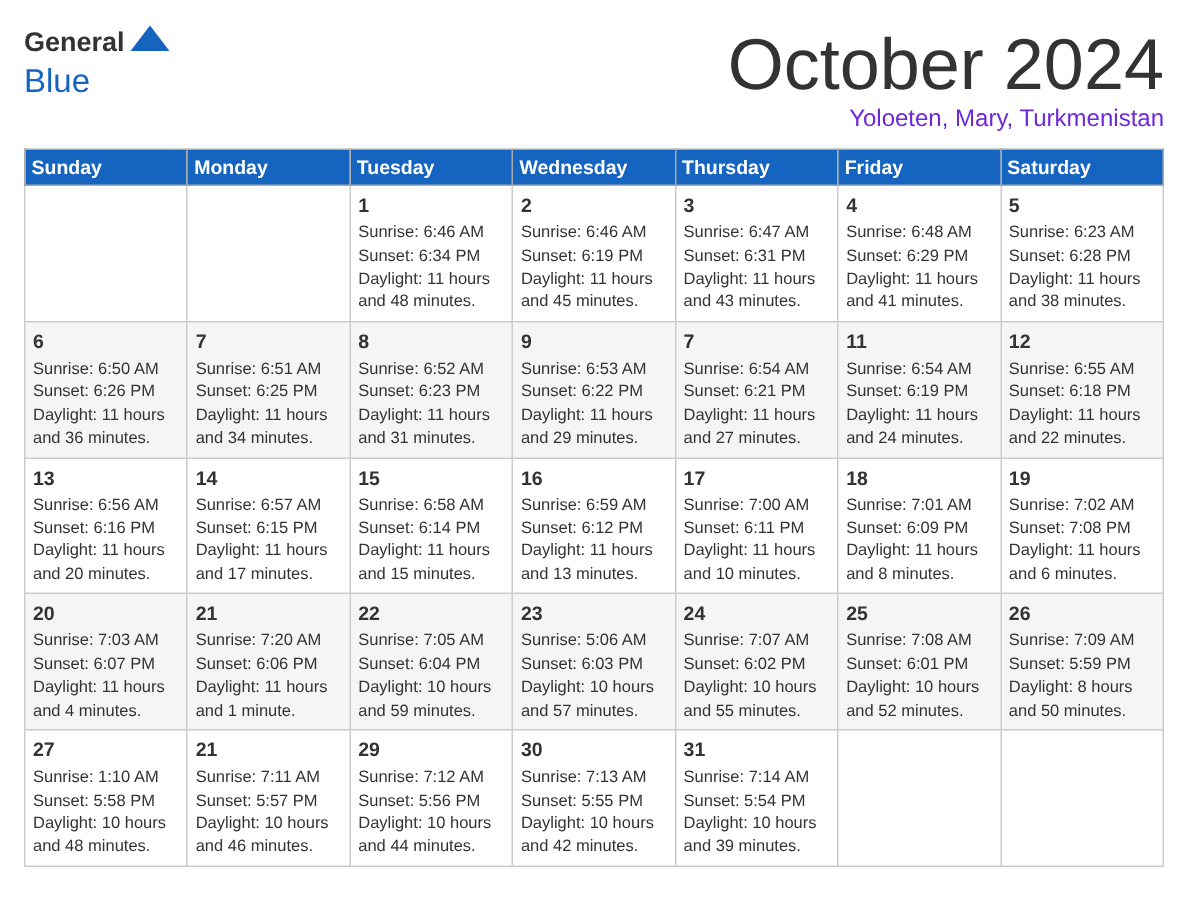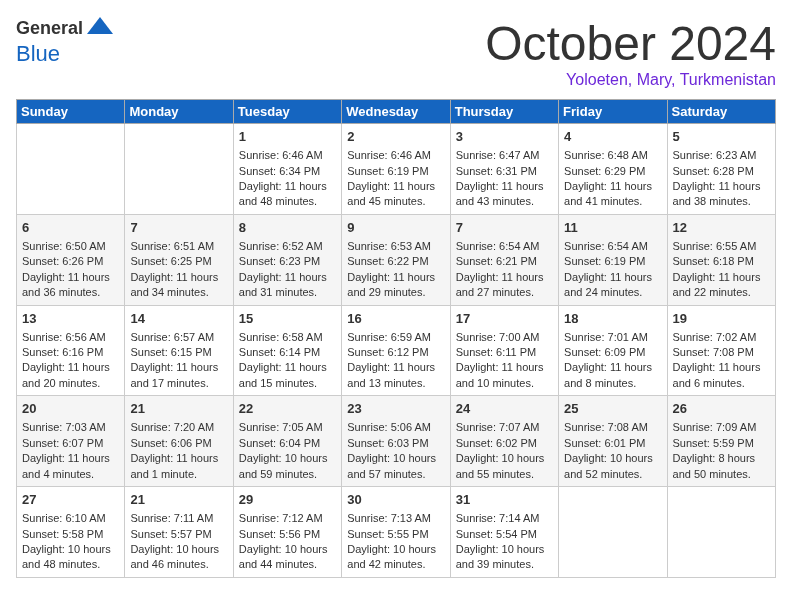--- a/index.html
+++ b/index.html
@@ -274,21 +274,21 @@
         <td>
           <span class="day-num">26</span>
           <div>Sunrise: 7:09 AM</div>
           <div>Sunset: 5:59 PM</div>
           <div>Daylight: 8 hours and 50 minutes.</div>
         </td>
       </tr>
       <tr>
         <td>
           <span class="day-num">27</span>
-          <div>Sunrise: 6:10 AM</div>
+          <div>Sunrise: 1:10 AM</div>
           <div>Sunset: 5:58 PM</div>
           <div>Daylight: 10 hours and 48 minutes.</div>
         </td>
         <td>
           <span class="day-num">21</span>
           <div>Sunrise: 7:11 AM</div>
           <div>Sunset: 5:57 PM</div>
           <div>Daylight: 10 hours and 46 minutes.</div>
         </td>
         <td>

